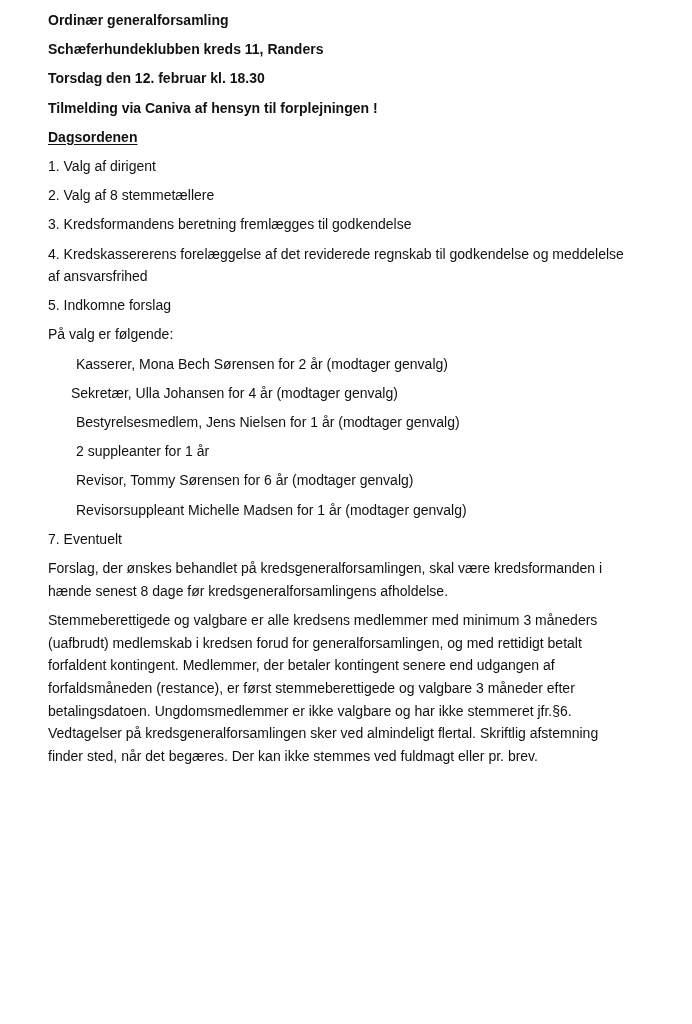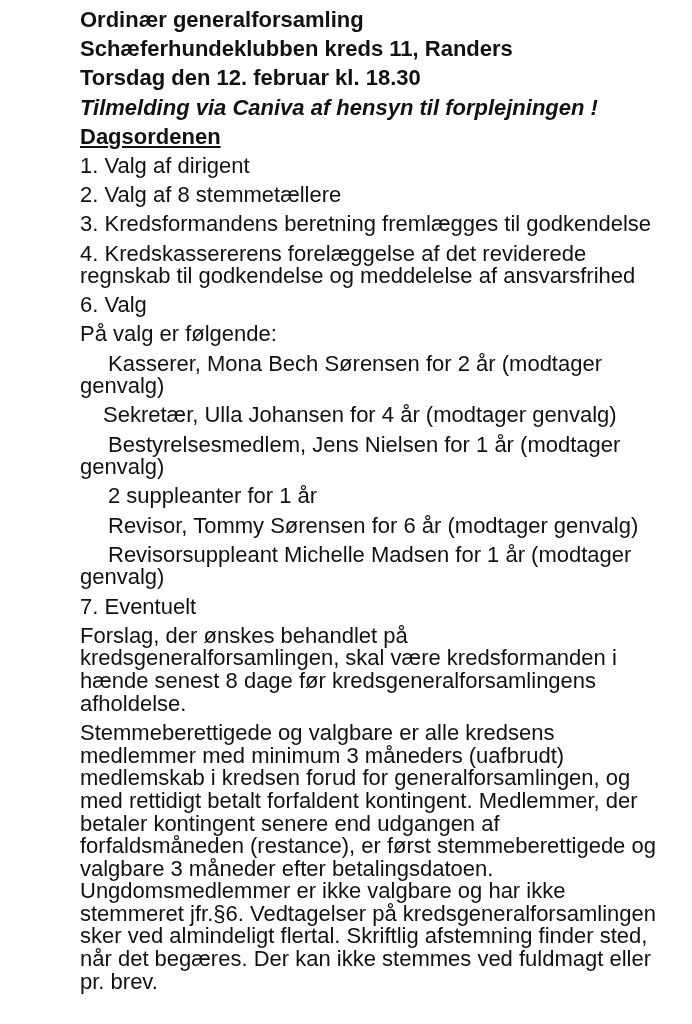--- a/index.html
+++ b/index.html
@@ -10,35 +10,34 @@
     body {
       width: 692px;
       height: 1024px;
       overflow: hidden;
       position: relative;
       font-family: "Liberation Sans", sans-serif;
       color: #111111;
     }
     .page {
       position: absolute;
-      left: 80px;
+      left: 48px;
       top: 9px;
       width: 580px;
-      font-size: 22px;
+      font-size: 14px;
       line-height: 22.6px;
     }
     .line {
       margin: 0 0 6.6px 0;
     }
     .bold {
       font-weight: bold;
     }
     .bold-italic {
       font-weight: bold;
-      font-style: italic;
     }
     .underline {
       text-decoration: underline;
       text-underline-offset: 2px;
     }
     .indent {
       text-indent: 28px;
     }
     .indent-small {
       text-indent: 23px;
@@ -58,21 +57,21 @@
   <div class="line bold-italic">Tilmelding via Caniva af hensyn til forplejningen !</div>
   <div class="line bold">
     <span class="underline">Dagsordenen</span>
   </div>
 
   <div>
     <div class="line">1. Valg af dirigent</div>
     <div class="line">2. Valg af 8 stemmetællere</div>
     <div class="line">3. Kredsformandens beretning fremlægges til godkendelse</div>
     <div class="line">4. Kredskassererens forelæggelse af det reviderede regnskab til godkendelse og meddelelse af ansvarsfrihed</div>
-    <div class="line">6. Valg</div>
+    <div class="line">5. Indkomne forslag</div>
   </div>
 
   <div class="line">På valg er følgende:</div>
 
   <div>
     <div class="line indent">Kasserer, Mona Bech Sørensen for 2 år (modtager genvalg)</div>
     <div class="line indent-small">Sekretær, Ulla Johansen for 4 år (modtager genvalg)</div>
     <div class="line indent">Bestyrelsesmedlem, Jens Nielsen for 1 år (modtager genvalg)</div>
     <div class="line indent">2 suppleanter for 1 år</div>
     <div class="line indent">Revisor, Tommy Sørensen for 6 år (modtager genvalg)</div>

